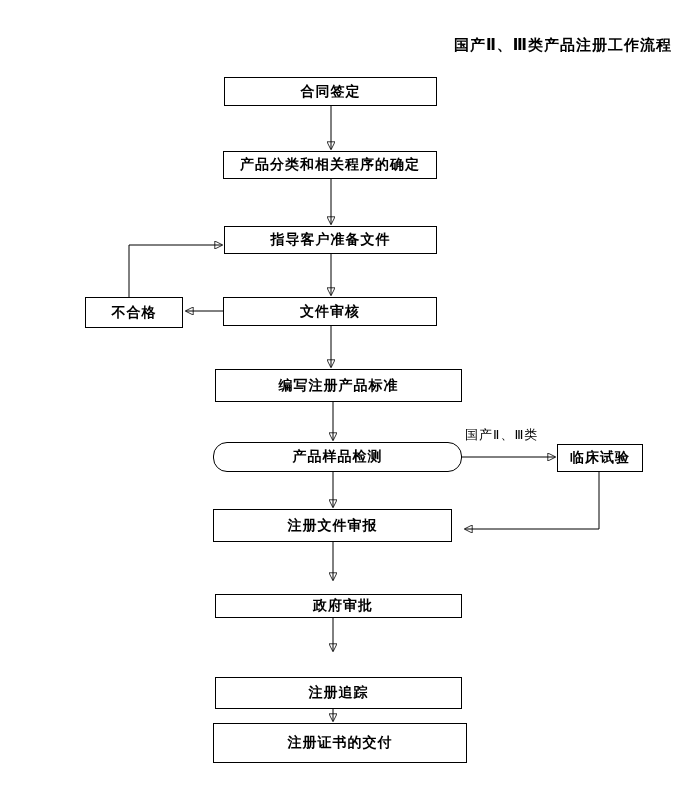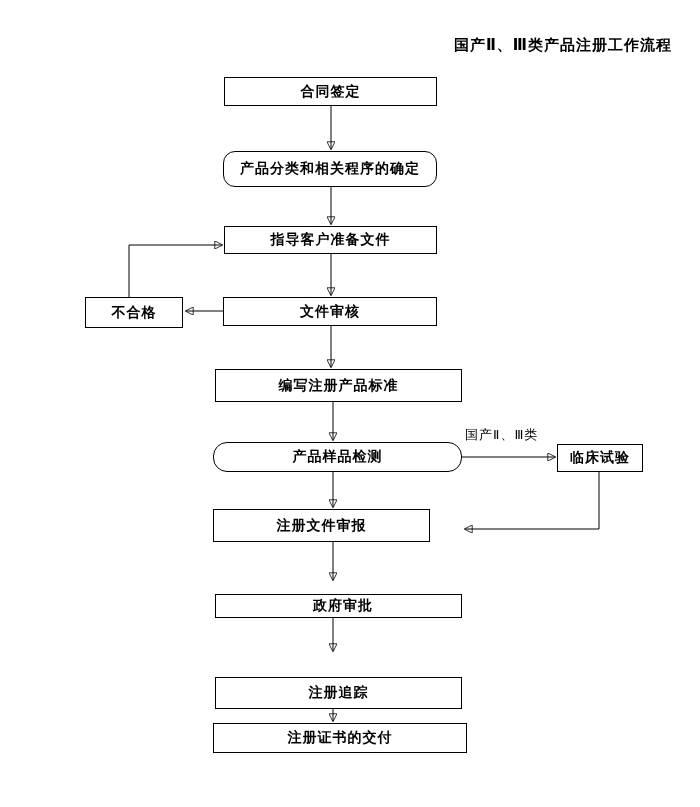--- a/index.html
+++ b/index.html
@@ -83,27 +83,27 @@
     <line x1="223" y1="311" x2="186" y2="311" marker-end="url(#arrow)"></line>
 
     <polyline points="129,297 129,245 222,245" marker-end="url(#arrow)"></polyline>
 
     <line x1="462" y1="457" x2="555" y2="457" marker-end="url(#arrow)"></line>
 
     <polyline points="599,472 599,529 465,529" marker-end="url(#arrow)"></polyline>
   </svg>
 
   <div class="node" style="left:224px; top:77px;  width:213px; height:29px;">合同签定</div>
-  <div class="node" style="left:223px; top:151px; width:214px; height:36px;border-radius:12px;">产品分类和相关程序的确定</div>
+  <div class="node" style="left:223px; top:151px; width:214px; height:28px;">产品分类和相关程序的确定</div>
   <div class="node" style="left:224px; top:226px; width:213px; height:28px;">指导客户准备文件</div>
   <div class="node" style="left:223px; top:297px; width:214px; height:29px;">文件审核</div>
   <div class="node" style="left:85px;  top:297px; width:98px;  height:31px;">不合格</div>
   <div class="node" style="left:215px; top:369px; width:247px; height:33px;">编写注册产品标准</div>
   <div class="node" style="left:213px; top:442px; width:249px; height:30px;border-radius:14px;">产品样品检测</div>
   <div class="node" style="left:557px; top:444px; width:86px;  height:28px;">临床试验</div>
-  <div class="node" style="left:213px; top:509px; width:217px; height:33px;">注册文件审报</div>
+  <div class="node" style="left:213px; top:509px; width:239px; height:33px;">注册文件审报</div>
   <div class="node" style="left:215px; top:594px; width:247px; height:24px;padding-left:9px;">政府审批</div>
   <div class="node" style="left:215px; top:653px; width:247px; height:32px;margin-top:24px;">注册追踪</div>
-  <div class="node" style="left:213px; top:723px; width:254px; height:30px;">注册证书的交付</div>
+  <div class="node" style="left:213px; top:723px; width:254px; height:40px;">注册证书的交付</div>
 
   <div class="edge-label">国产Ⅱ、Ⅲ类</div>
 
 </div>
 
 </body></html>

